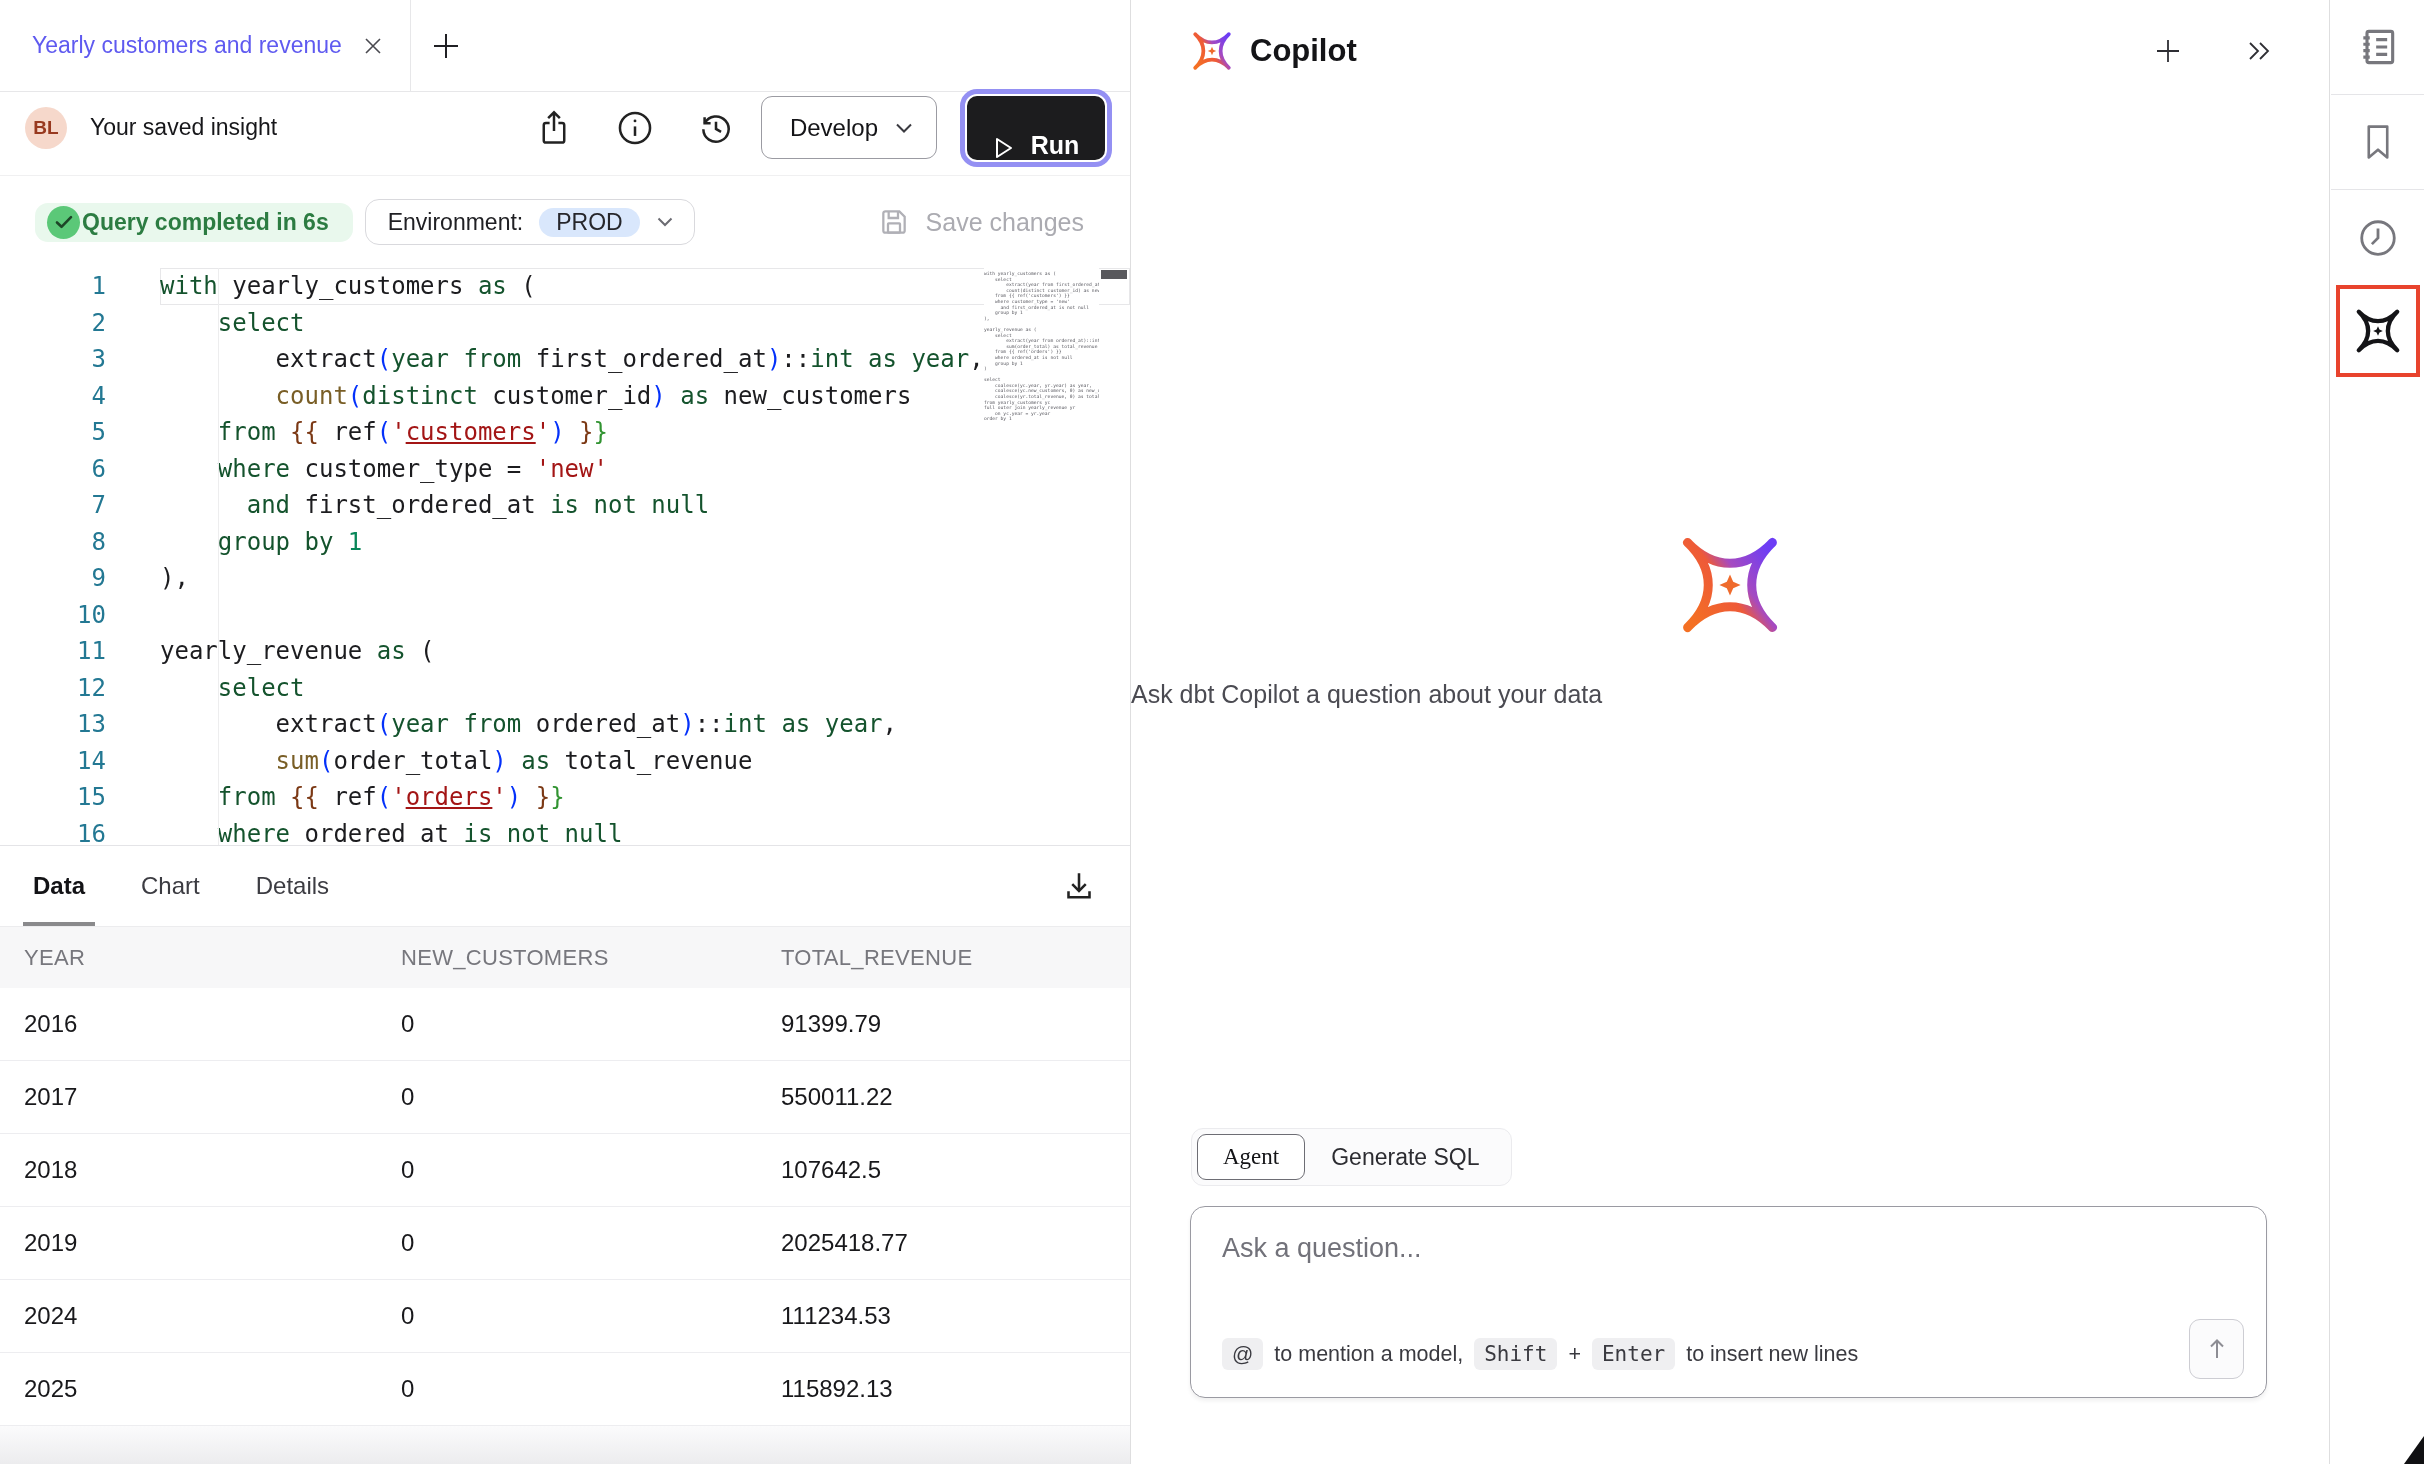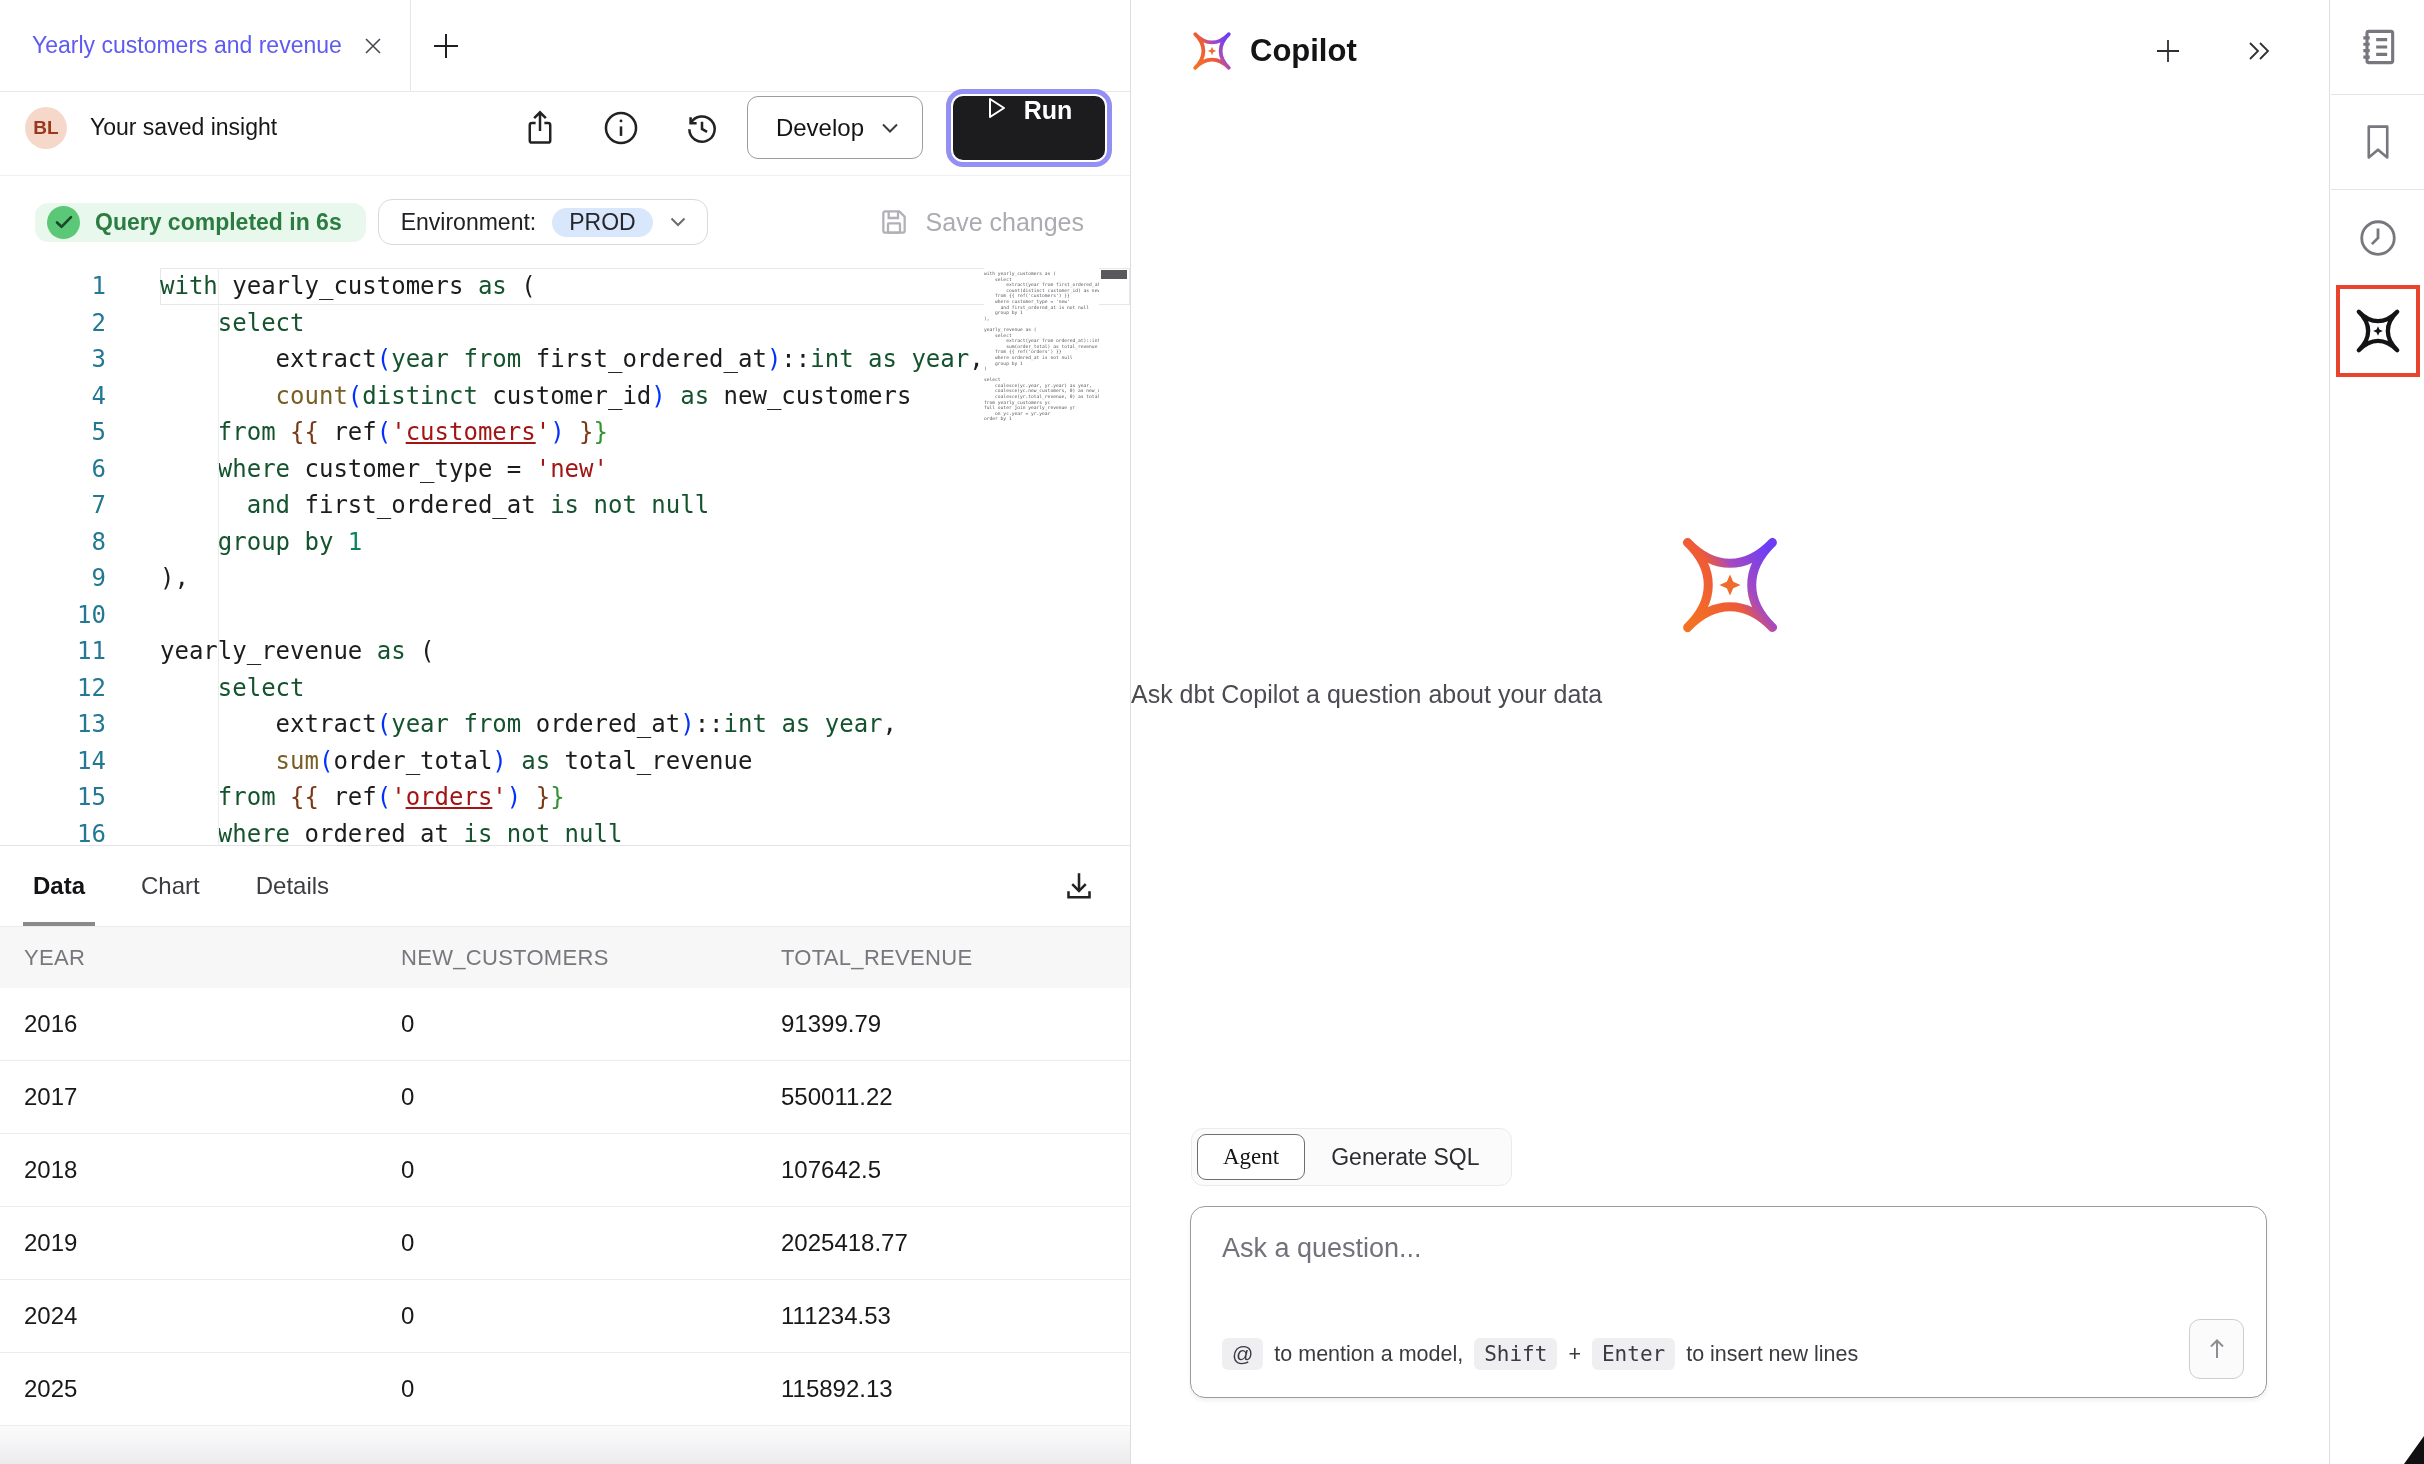--- a/index.html
+++ b/index.html
@@ -15,24 +15,24 @@
   .tab-label { color:#5f5af0; font-size:23px; }
   .tab-close { color:#4a4a50; }
   .newtab { display:flex; align-items:center; justify-content:center; width:70px; color:#222; }
 
   .toolbar { position:absolute; left:0; top:80px; right:0; height:96px; border-bottom:1px solid #f0f0f1; display:flex; align-items:center; padding:0 25px; }
   .avatar { width:42px; height:42px; border-radius:50%; background:#f6d8cb; color:#98391f; font-weight:bold; font-size:19px; display:flex; align-items:center; justify-content:center; }
   .tb-title { margin-left:23px; font-size:23px; color:#17171a; }
   .tb-icons { margin-left:auto; display:flex; align-items:center; gap:35px; }
   .icon-btn { width:46px; height:46px; display:flex; align-items:center; justify-content:center; border:none; background:none; cursor:pointer; }
   .btn-develop { margin-left:22px; height:63px; padding:0 22px 0 28px; display:flex; align-items:center; gap:16px; background:#fff; border:1.5px solid #9b9ba2; border-radius:11px; font-size:24px; color:#141417; cursor:pointer; font-family:inherit; }
-  .btn-run { margin-left:30px; height:64px; width:152px; display:flex; align-items:flex-start; justify-content:center; gap:16px; background:#1c1c1e; color:#fff; border:none; border-radius:10px; font-size:25px; font-weight:bold; cursor:pointer; font-family:inherit; outline:5px solid #9490f3; outline-offset:2px; }
+  .btn-run { margin-left:30px; height:64px; width:138px; display:flex; align-items:flex-end; justify-content:center; gap:16px; background:#1c1c1e; color:#fff; border:none; border-radius:10px; font-size:25px; font-weight:bold; cursor:pointer; font-family:inherit; outline:5px solid #9490f3; outline-offset:2px; }
 
   .statusrow { position:absolute; left:0; top:176px; right:0; height:92px; display:flex; align-items:center; padding:0 46px 0 35px; background:#fff; }
-  .qpill { display:flex; align-items:center; gap:15px; background:#e9f8ed; border-radius:13px; height:39px; padding:0 24px 0 12px; }
+  .qpill { display:flex; align-items:center; gap:2px; background:#e9f8ed; border-radius:13px; height:39px; padding:0 24px 0 12px; }
   .qpill-check { width:33px; height:33px; border-radius:50%; background:#5bc878; display:flex; align-items:center; justify-content:center; }
   .qpill-text { color:#2c7c42; font-size:23px; font-weight:bold; }
   .envbtn { margin-left:12px; height:46px; display:flex; align-items:center; gap:16px; padding:0 20px 0 22px; background:#fff; border:1px solid #d9d9dd; border-radius:14px; cursor:pointer; font-family:inherit; }
   .env-label { font-size:23px; color:#202024; }
   .env-pill { background:#d9e7fc; border-radius:19px; padding:1px 17px; font-size:23px; color:#26262b; }
   .savebtn { margin-left:auto; display:flex; align-items:center; gap:16px; background:none; border:none; cursor:pointer; font-family:inherit; }
   .save-label { font-size:25px; color:#ababb1; }
 
   
   .editor { position:absolute; left:0; top:268px; right:0; height:577px; overflow:hidden; font-family:"DejaVu Sans Mono",monospace; font-size:24px; }

